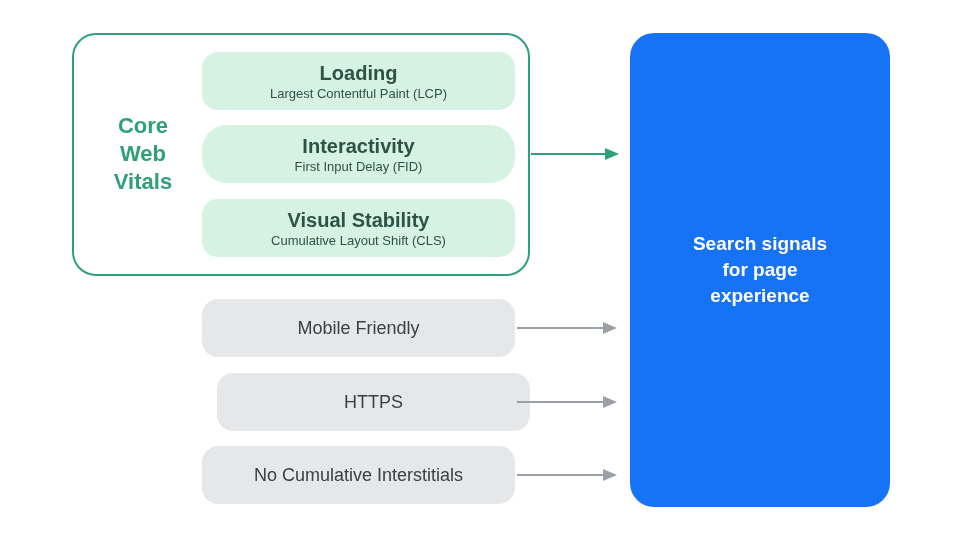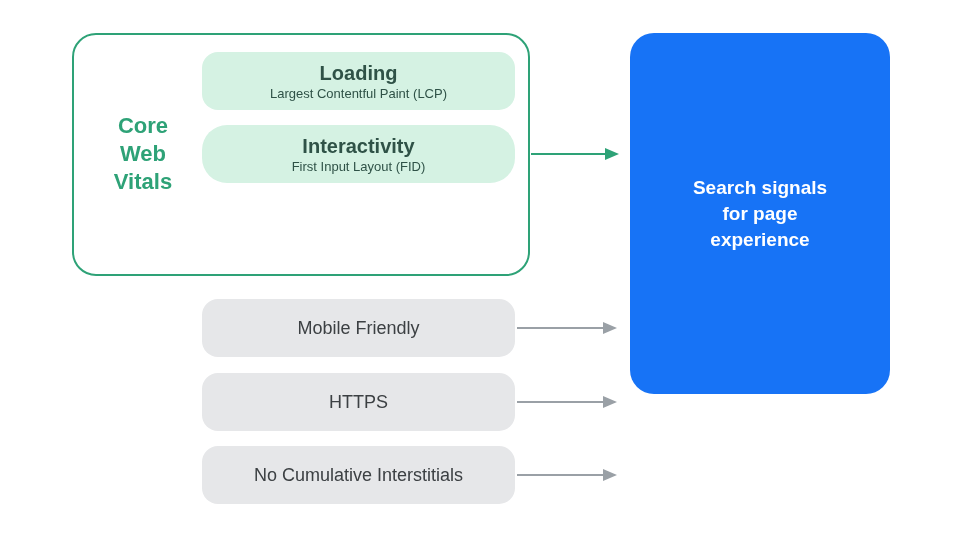--- a/index.html
+++ b/index.html
@@ -41,21 +41,21 @@
   .pill-sub{
     font-size:13px;line-height:17px;
     color:var(--green_text_dark,#2F5247);
     text-align:right;
   }
   .pill-label{
     font-size:18px;line-height:22px;
     color:var(--gray_text,#3C4043);
   }
   .result-box{
-    position:absolute;left:630px;top:33px;width:260px;height:361px;
+    position:absolute;left:630px;top:33px;width:260px;height:474px;
     border-radius:24px;
     background:var(--blue_fill,#1773F6);
     display:flex;align-items:center;justify-content:center;
   }
   .result-label{
     color:var(--white_text,#FFFFFF);
     font-size:19px;font-weight:bold;line-height:26px;
     text-align:center;white-space:pre-line;
   }
   .arrow{position:absolute;height:2px;}
@@ -85,29 +85,33 @@
 Web
 Vitals</div>
 
   <div class="pill green" style="top:52px;">
     <div class="pill-title">Loading</div>
     <div class="pill-sub">Largest Contentful Paint (LCP)</div>
   </div>
 
   <div class="pill green" style="top:125px;border-radius:25px;">
     <div class="pill-title">Interactivity</div>
-    <div class="pill-sub">First Input Layout (FID)</div>
+    <div class="pill-sub">First Input Delay (FID)</div>
   </div>
 
+  <div class="pill green" style="top:199px;">
+    <div class="pill-title">Visual Stability</div>
+    <div class="pill-sub">Cumulative Layout Shift (CLS)</div>
+  </div>
 
   <div class="pill gray" style="top:299px;">
     <div class="pill-label">Mobile Friendly</div>
   </div>
 
-  <div class="pill gray" style="top:373px;">
+  <div class="pill gray" style="top:373px;margin-left:15px;">
     <div class="pill-label">HTTPS</div>
   </div>
 
   <div class="pill gray" style="top:446px;">
     <div class="pill-label">No Cumulative Interstitials</div>
   </div>
 
   <div class="arrow green"></div>
   <div class="arrow gray a1"></div>
   <div class="arrow gray a2"></div>

